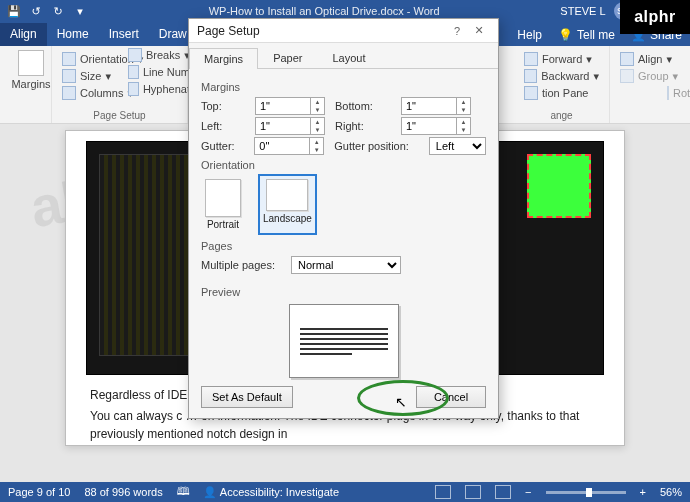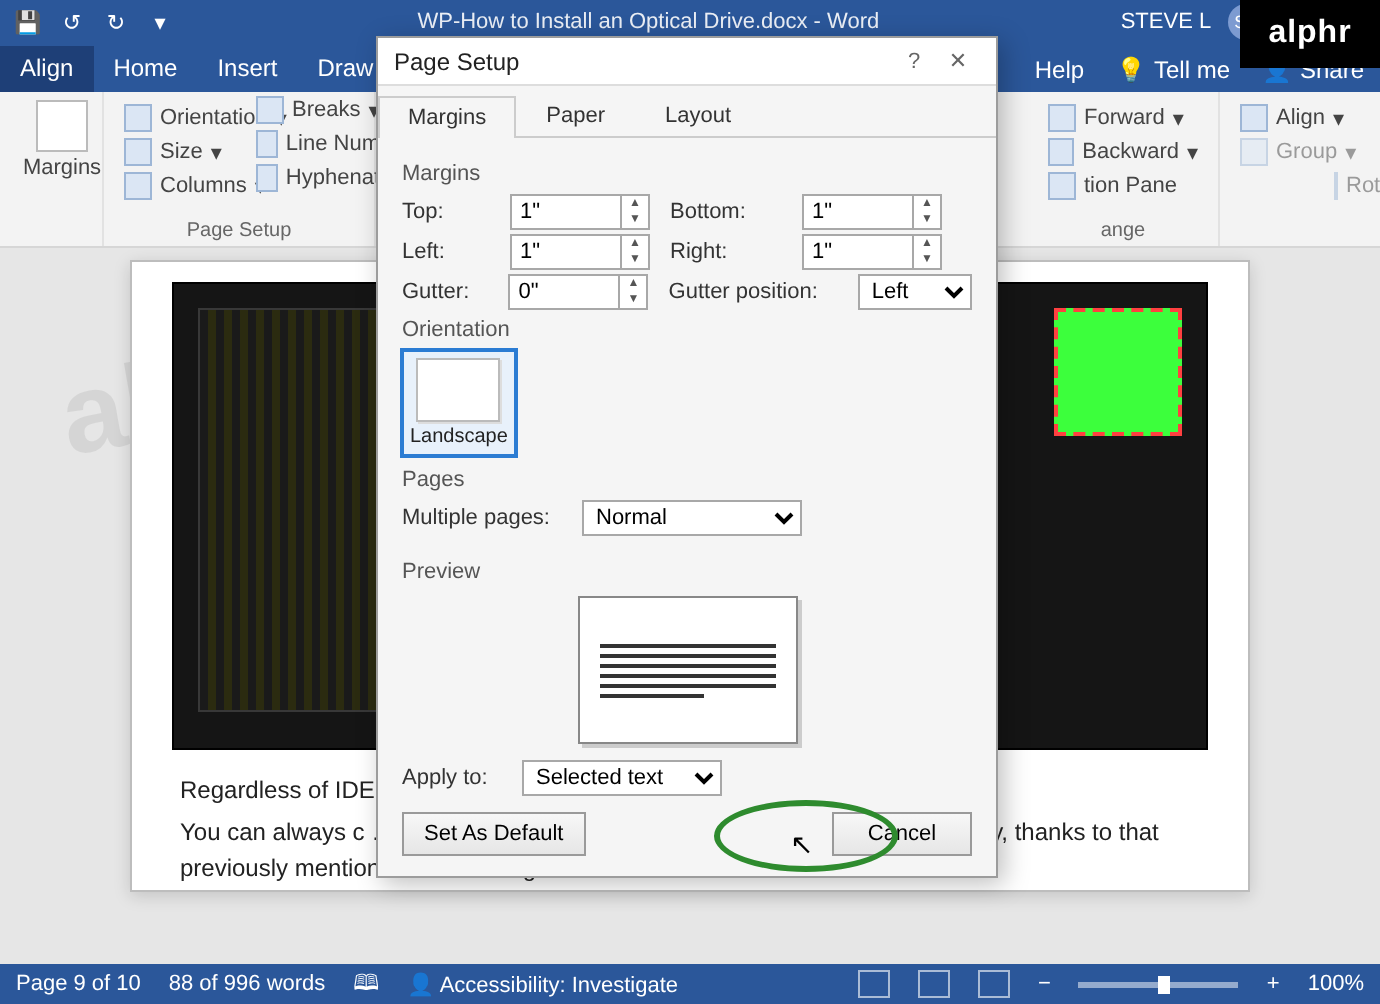--- a/index.html
+++ b/index.html
@@ -183,21 +183,21 @@
   <span>👤 <span>Accessibility: Investigate</span></span>
   <span class="sp"></span>
   <span class="view-ic"></span>
   <span class="view-ic"></span>
   <span class="view-ic"></span>
   <span>−</span>
   <span class="zoom-track">
       <span class="thumb"></span>
     </span>
   <span>+</span>
-  <span>100%</span>
+  <span>56%</span>
 </div>
 
 <div class="dialog">
   <div class="dlg-titlebar">
     <span class="t">Page Setup</span>
     <span class="btn">?</span>
     <span class="btn">✕</span>
   </div>
   <div class="dlg-tabs">
     <div class="dtab active">Margins</div>
@@ -251,20 +251,24 @@
             <span>▲</span>
             <span>▼</span>
           </span>
         </span>
       <span class="lbl" style="width:86px;">Gutter position:</span>
       <select class="sel" style="width:58px;"><option>Left</option></select>
     </div>
 
     <div class="group-label">Orientation</div>
     <div class="orient">
+      <div class="opt">
+        <div class="thumb"></div>
+        <span class="cap">Portrait</span>
+      </div>
       <div class="opt sel-o">
         <div class="thumb ls"></div>
         <span class="cap">Landscape</span>
       </div>
     </div>
 
     <div class="group-label">Pages</div>
     <div class="form-row">
       <span class="lbl" style="width:80px;">Multiple pages:</span>
       <select class="sel" style="width:110px;"><option>Normal</option></select>
@@ -273,24 +277,20 @@
     <div class="group-label" style="margin-top:12px;">Preview</div>
     <div class="preview-box">
       <div class="ln"></div>
         <div class="ln"></div>
         <div class="ln"></div>
         <div class="ln"></div>
         <div class="ln"></div>
         <div class="ln" style="width:60%;"></div>
     </div>
 
-    <div class="form-row">
-      <span class="lbl" style="width:50px;">Apply to:</span>
-      <select class="sel" style="width:100px;"><option>Selected text</option></select>
-    </div>
 
     <div class="dlg-footer">
       <div class="left">
         <button class="winbutton">Set As Default</button>
       </div>
       <button class="winbutton">Cancel</button>
     </div>
   </div>
 
   <div class="highlight-oval" style="left:168px; bottom:2px;"></div>

